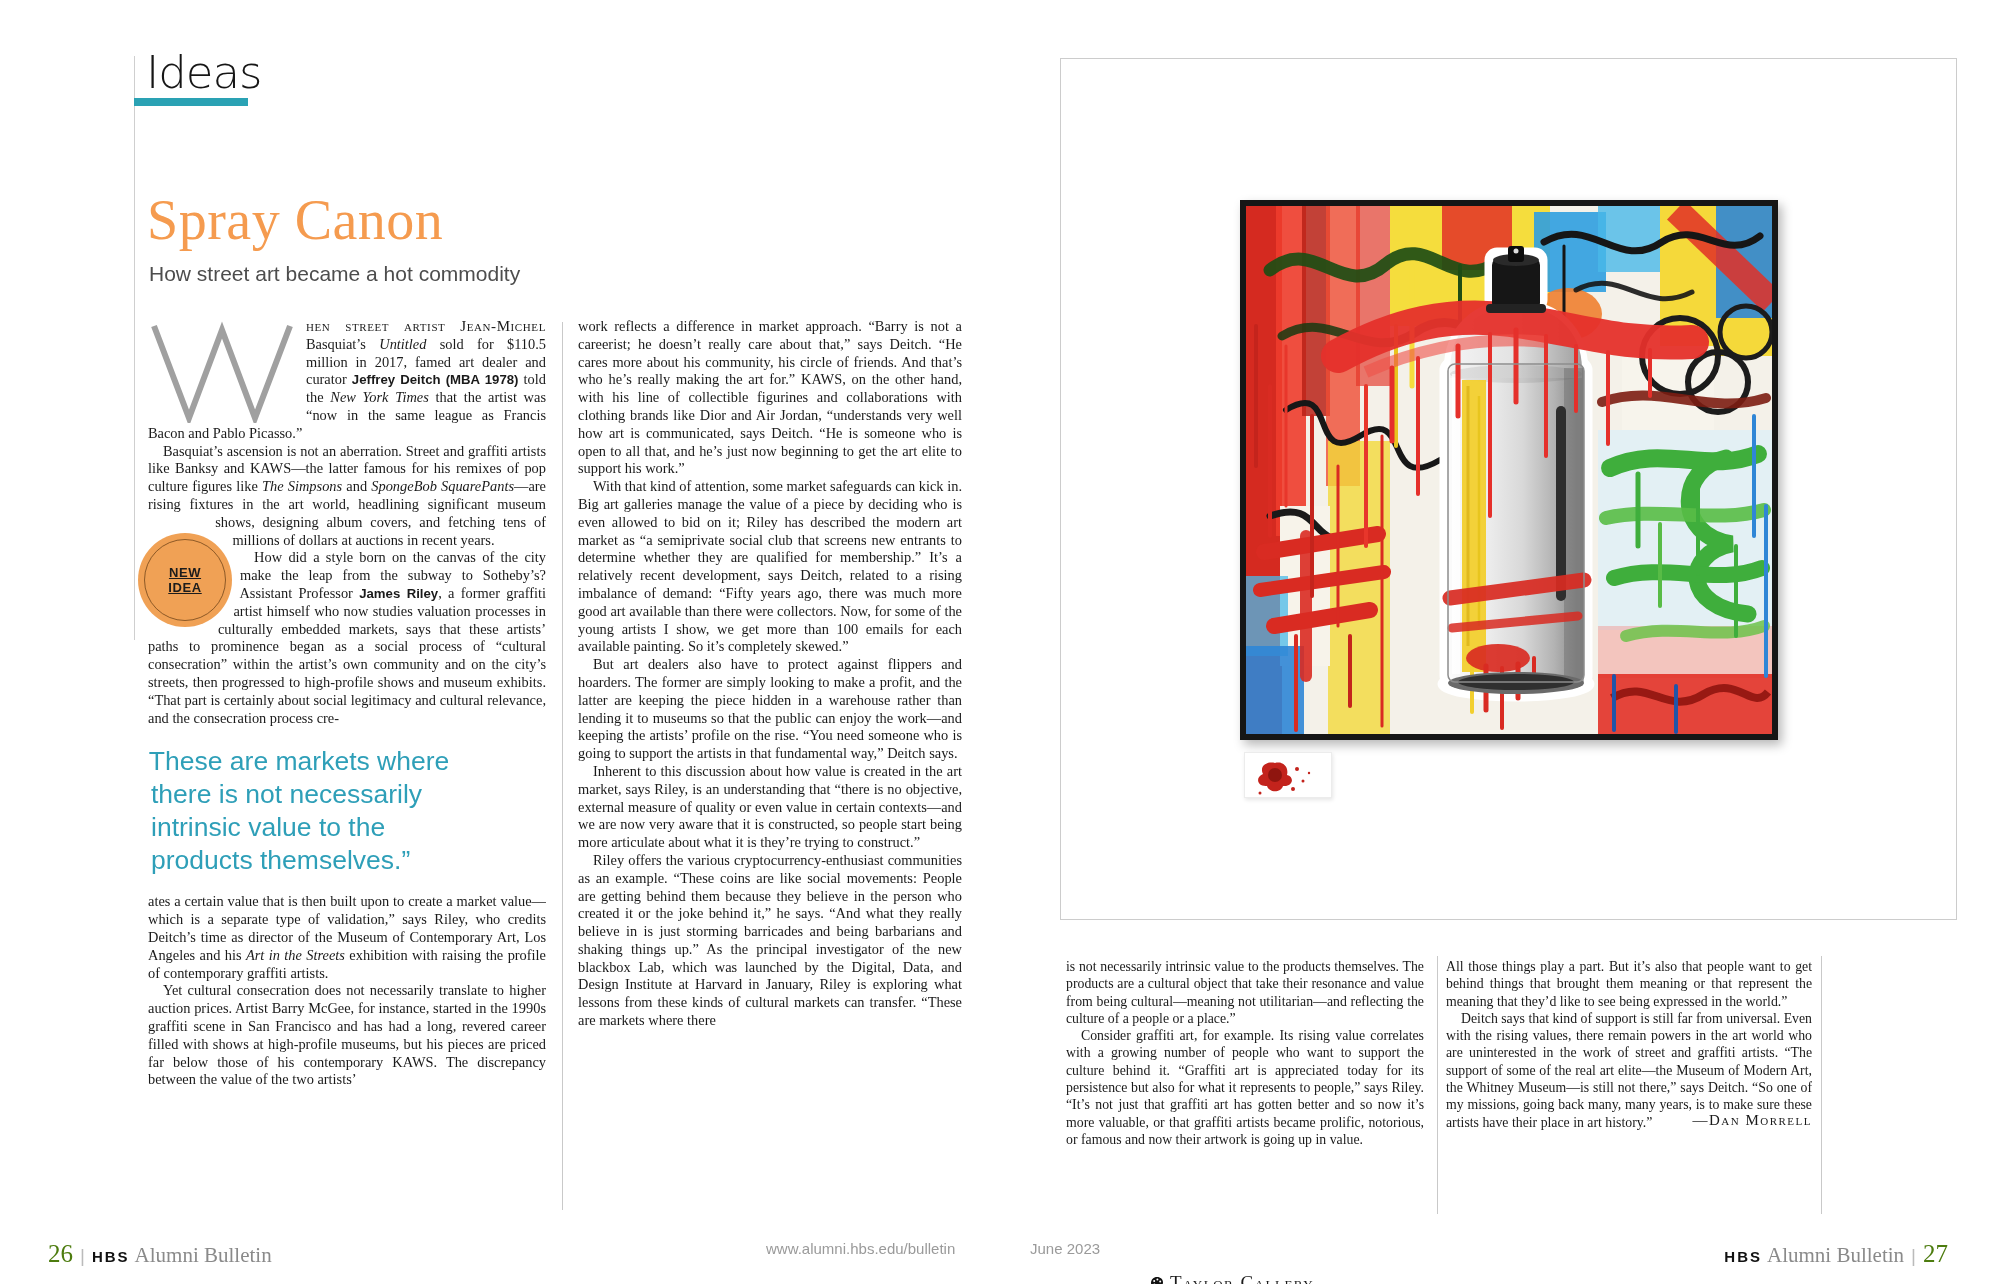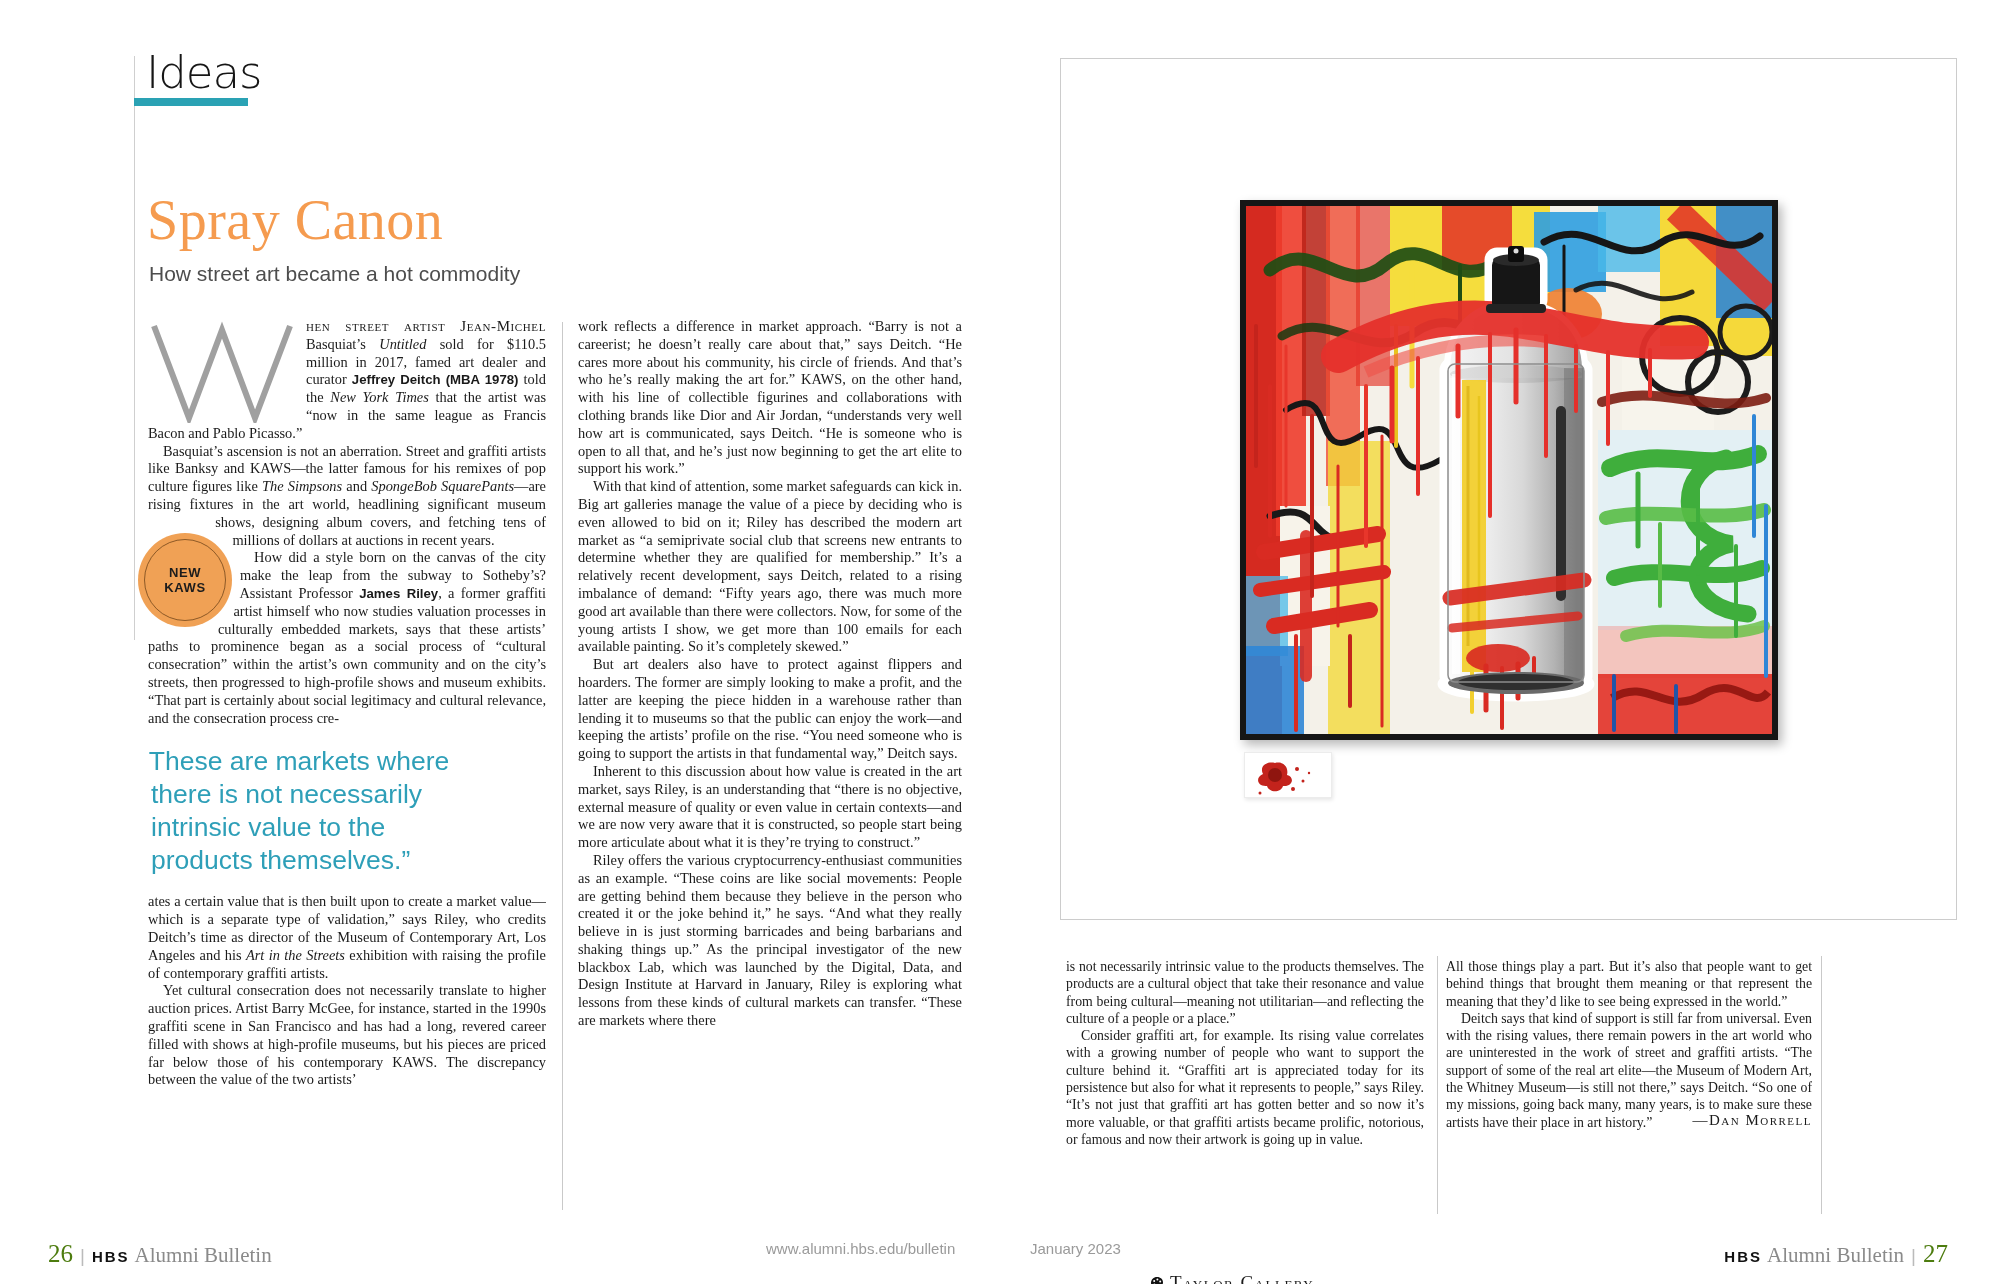--- a/index.html
+++ b/index.html
@@ -34,21 +34,21 @@
   
   #dropcap{float:left;width:148px;height:102px;margin:3px 10px 0 0;}
   #badge-float{clear:left;float:left;width:96px;height:215px;shape-outside:circle(54px at 38px 154px);}
 
   
   #pullquote{margin:18px 0 16px 0;width:345px;font-family:"Liberation Sans",sans-serif;font-size:26.5px;line-height:33px;color:var(--quote_teal);text-align:left;text-indent:-11px;padding-left:3px;}
 
   
   #badge{position:absolute;left:138px;top:533px;width:94px;height:94px;border-radius:50%;background:var(--badge_orange);display:flex;align-items:center;justify-content:center;text-align:center;}
   #badge::before{content:"";position:absolute;inset:6px;border:1.5px solid rgba(74,40,6,.6);border-radius:50%;}
-  #badge .badge-text{font-family:"Liberation Sans",sans-serif;font-weight:700;font-size:13px;line-height:15px;letter-spacing:.6px;color:#1c1c1c;}
+  #badge .badge-text{font-family:"Liberation Sans",sans-serif;font-weight:700;font-size:13px;line-height:15px;letter-spacing:.6px;color:#1c1c1c;text-decoration:underline;}
 
   
   #platebox{position:absolute;left:1060px;top:58px;width:897px;height:862px;border:1px solid #cccccc;background:#fff;}
   #artframe{position:absolute;left:1240px;top:200px;width:538px;height:540px;border:6px solid #161616;background:#fff;box-shadow:4px 5px 10px rgba(0,0,0,.28);}
   #artframe svg{display:block;}
   #splat-card{position:absolute;left:1244px;top:752px;width:88px;height:46px;background:#fff;border:1px solid #ececec;box-shadow:1px 2px 4px rgba(0,0,0,.10);}
 
   
   .p2col{position:absolute;overflow:hidden;font-size:13.8px;line-height:17.3px;}
   #p2colA{left:1066px;top:958px;width:358px;height:260px;}
@@ -75,21 +75,21 @@
 <div id="page">
 
   <div id="hairline-left"></div>
   <div id="kicker">Ideas</div>
   <div id="kicker-rule"></div>
   <h1 id="title" style="margin:0;font-weight:400;">Spray Canon</h1>
   <div id="subtitle">How street art became a hot commodity</div>
 
   <div id="badge">
     <div class="badge-text">
-      <span>NEW</span><br><span>KAWS</span>
+      <span>NEW</span><br><span>IDEA</span>
     </div>
   </div>
 
   <div id="col1" class="cols">
     <svg id="dropcap" viewBox="0 0 148 102" role="img" aria-label="W">
       <polyline points="6,5 41,97 74,9 107,97 142,5" fill="none" stroke="#a0a0a0" stroke-width="6"></polyline>
     </svg>
     <span id="badge-float"></span>
     <div>
         <p><span class="seg-sc">hen street artist Jean-Michel </span><span>Basquiat’s </span><span class="seg-i">Untitled</span><span> sold for $110.5 million in 2017, famed art dealer and curator </span><span class="seg-b">Jeffrey Deitch (MBA 1978)</span><span> told the </span><span class="seg-i">New York Times</span><span> that the artist was “now in the same league as Francis Bacon and Pablo Picasso.”</span></p>
@@ -287,21 +287,21 @@
     </div>
   <div id="p2rule2"></div>
 
   <div id="f-left" class="footer">
     <span class="f-page">26</span>
     <span class="f-sep">|</span>
     <span class="f-hbs">HBS</span>
     <span class="f-brand">Alumni Bulletin</span>
   </div>
   <div id="f-url">www.alumni.hbs.edu/bulletin</div>
-  <div id="f-date">January 2023</div>
+  <div id="f-date">June 2023</div>
   <div id="f-credit">
     <svg width="14" height="14" viewBox="0 0 14 14">
       <path d="M7,1 C10.6,1 13,3.4 13,6.4 C13,8.4 11.6,9.2 10.2,9.2 C9.2,9.2 8.8,9.8 9.2,10.7 C9.6,11.7 9,13 7.2,13 C3.8,13 1,10.4 1,7 C1,3.6 3.6,1 7,1 Z" fill="#111"></path>
       <circle cx="4.2" cy="5" r="1" fill="#fff"></circle>
       <circle cx="7.4" cy="3.6" r="1" fill="#fff"></circle>
       <circle cx="10.2" cy="5.4" r="1" fill="#fff"></circle>
       <circle cx="4.4" cy="8.4" r="1" fill="#fff"></circle>
     </svg>
     <span>Taylor Callery</span>
   </div>

